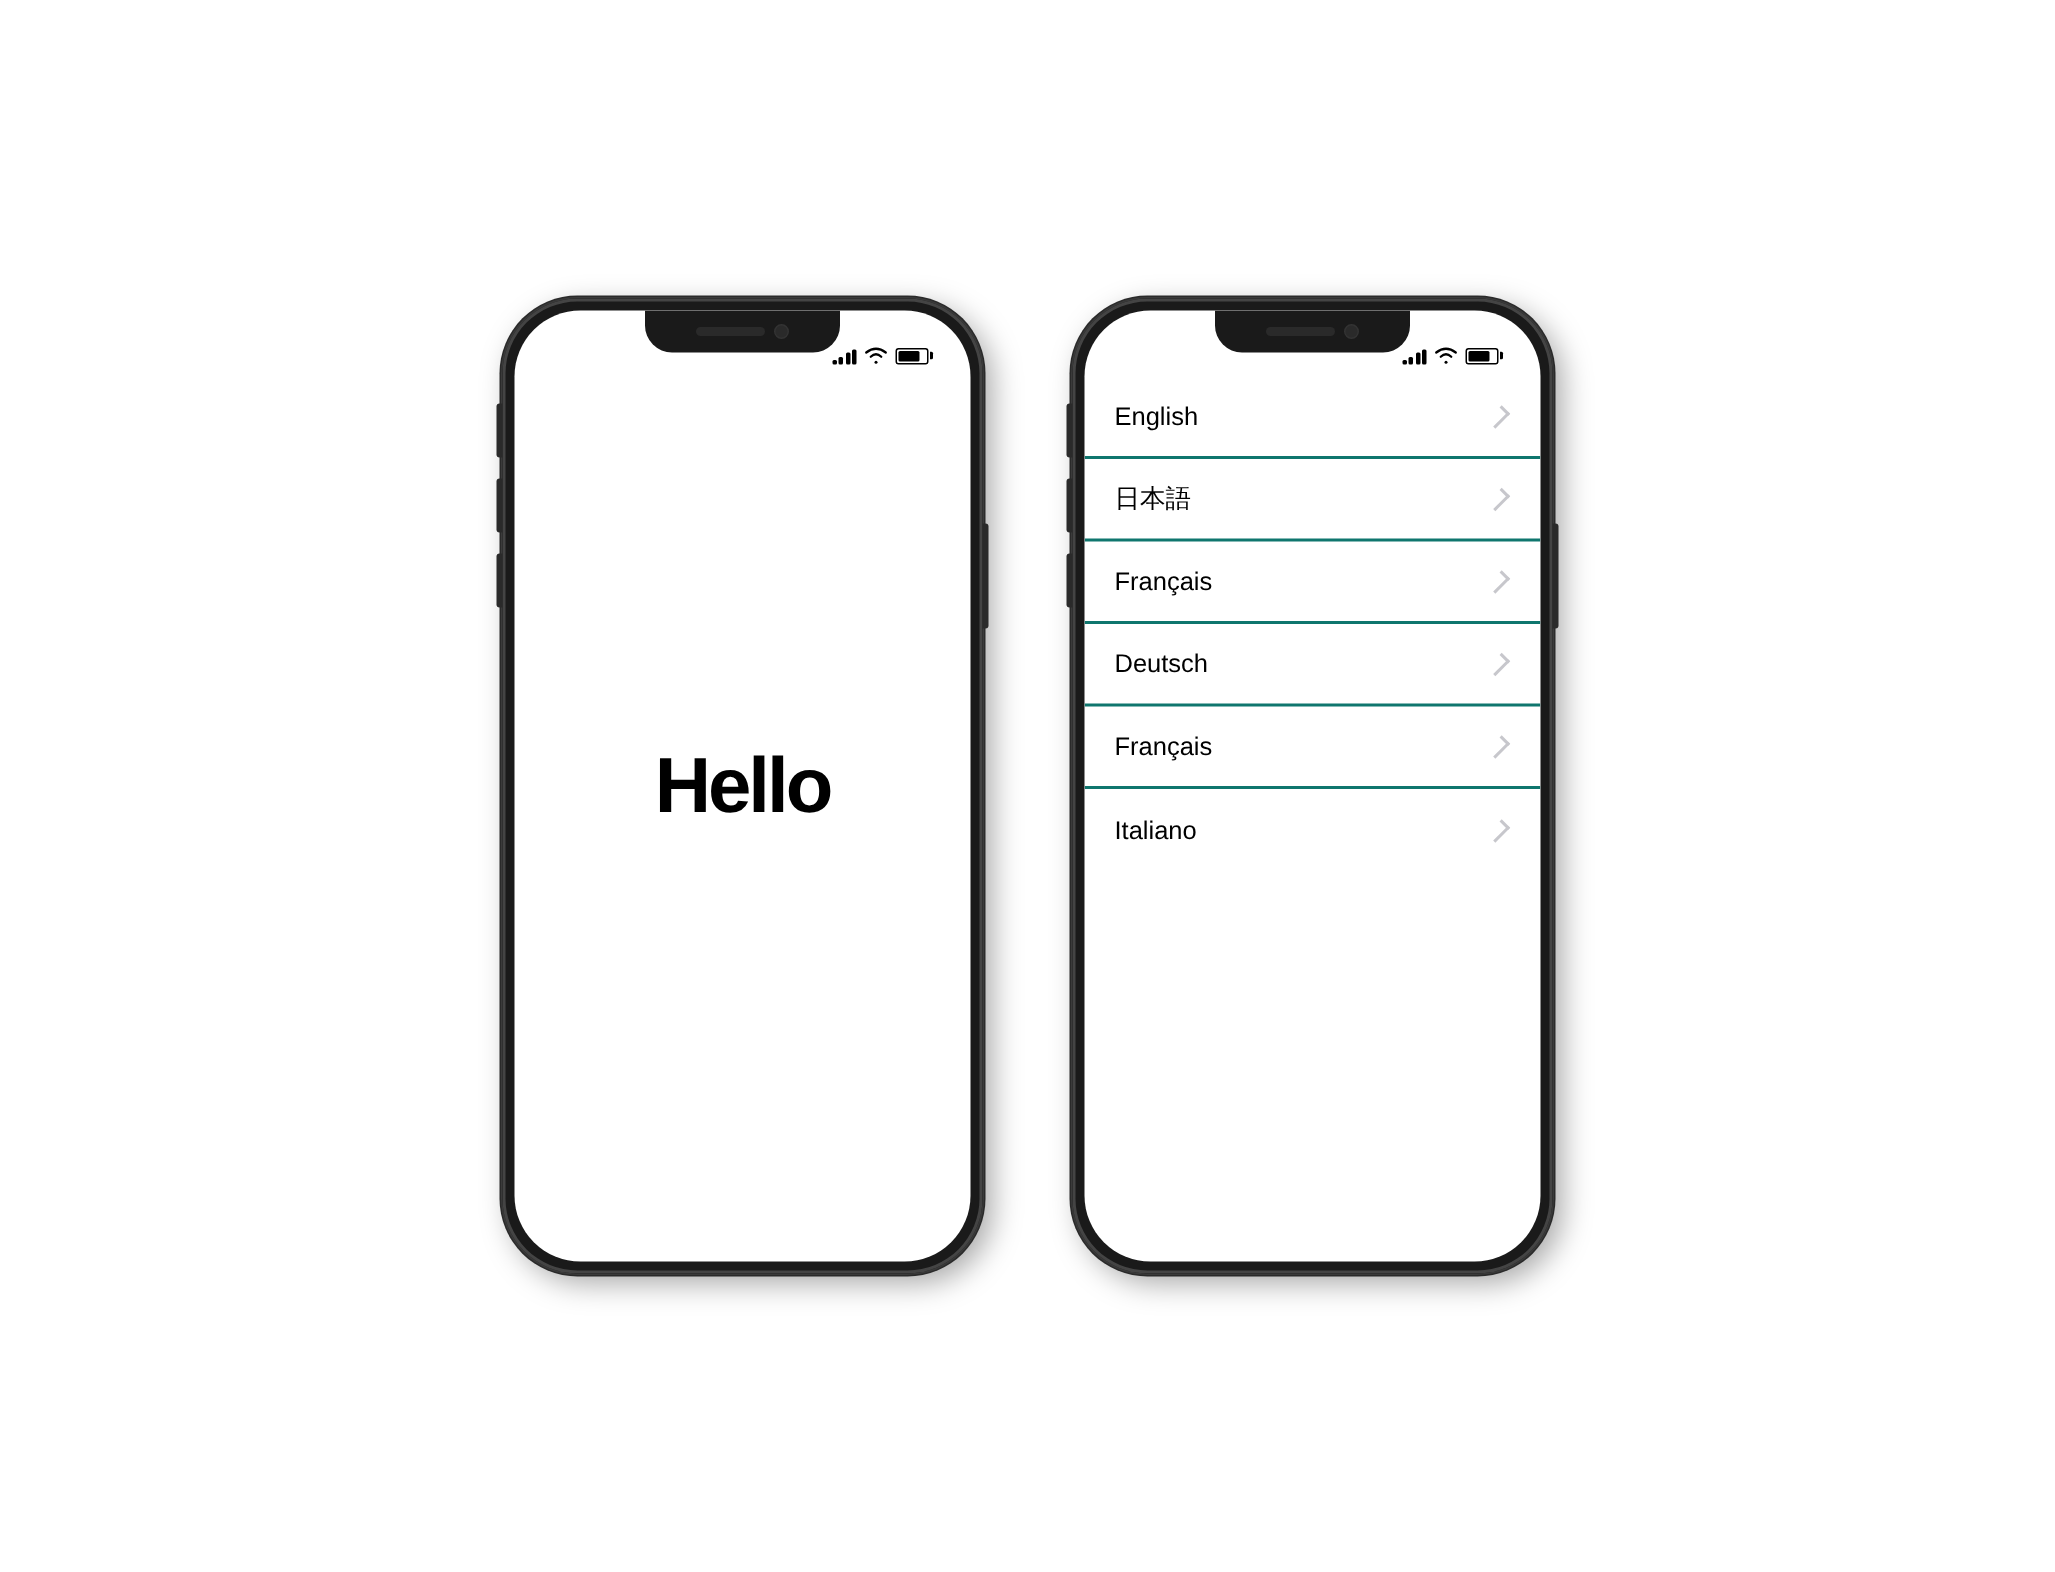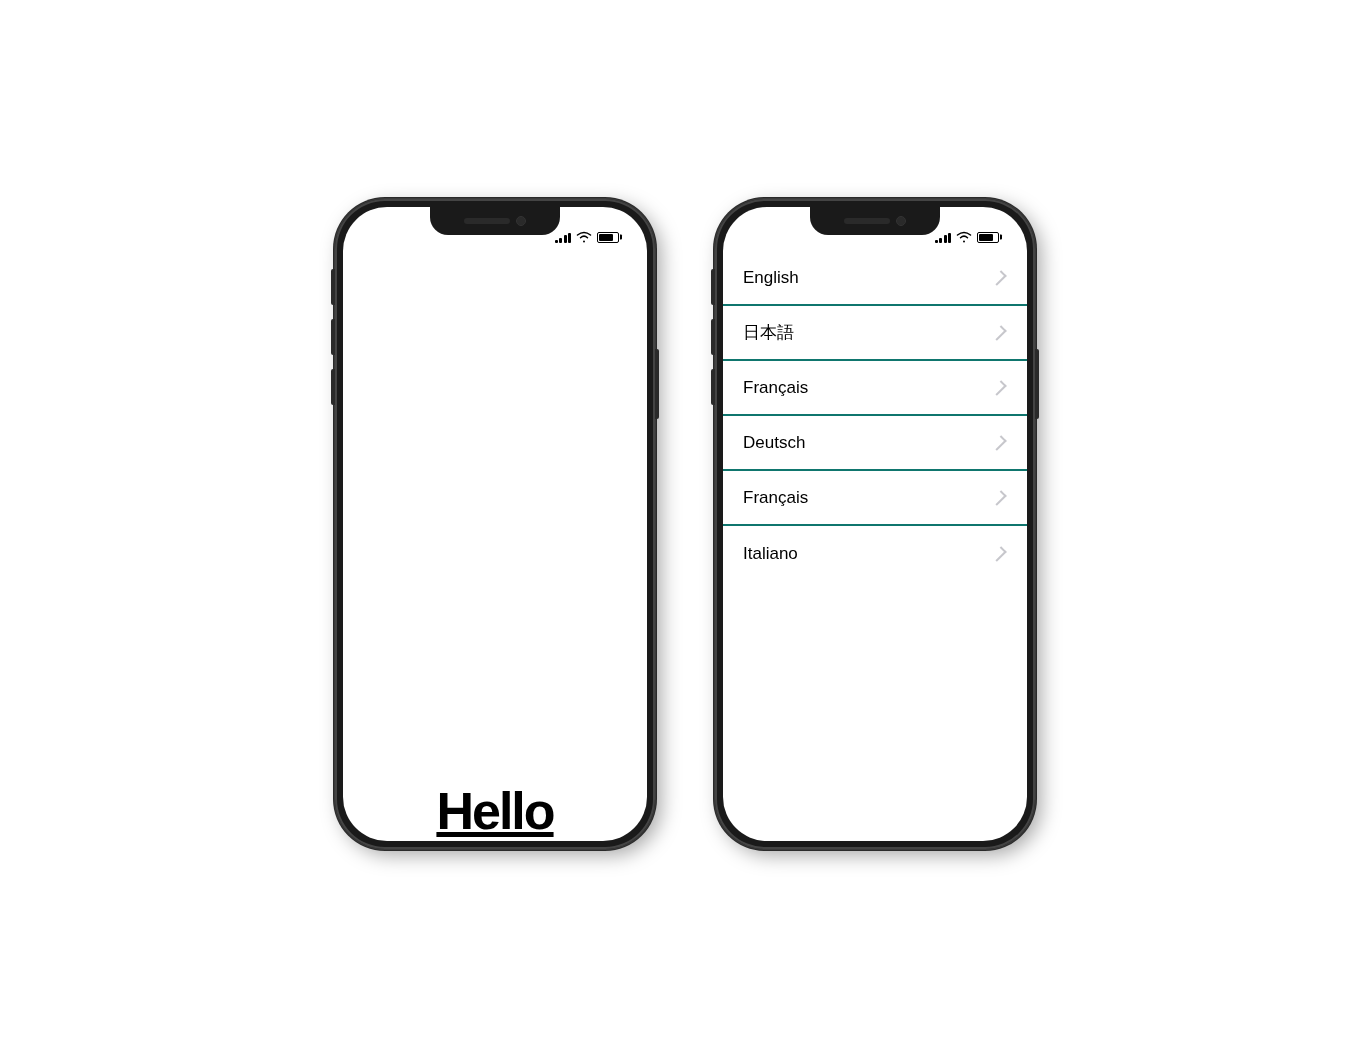--- a/index.html
+++ b/index.html
@@ -175,23 +175,22 @@
     }
 
     
     .hello-content {
       position: absolute;
       top: 0;
       left: 0;
       right: 0;
       bottom: 0;
       display: flex;
-      align-items: flex-end;
+      align-items: center;
       justify-content: center;
-      text-decoration: underline;
     }
 
     .hello-text {
       font-size: 52px;
       font-weight: 700;
       color: #000;
       letter-spacing: -2px;
     }
 
     

